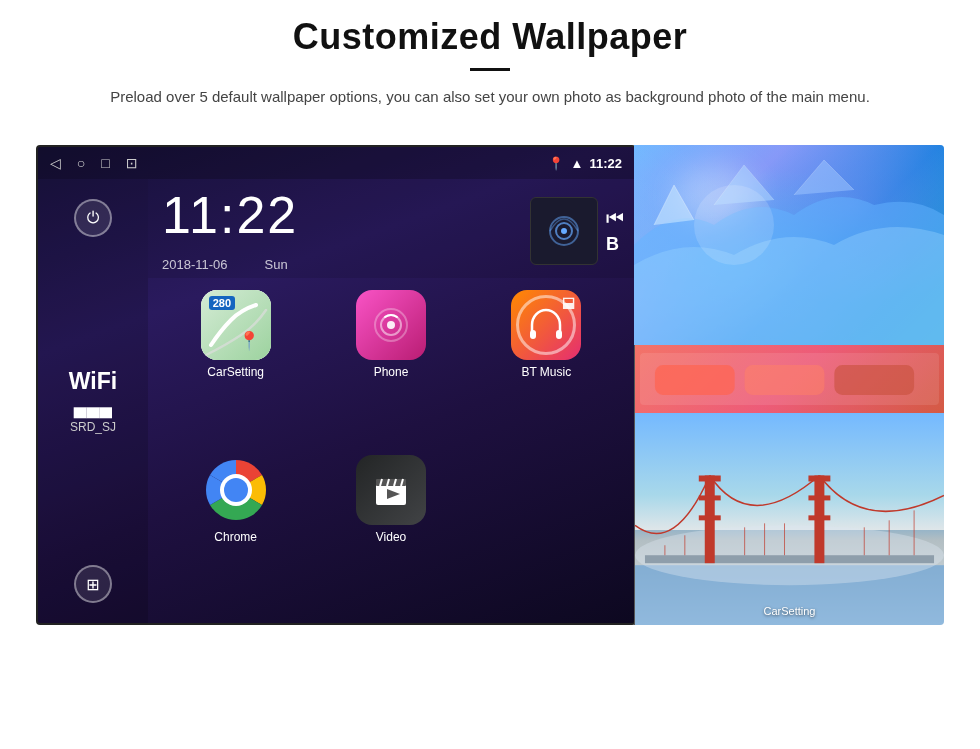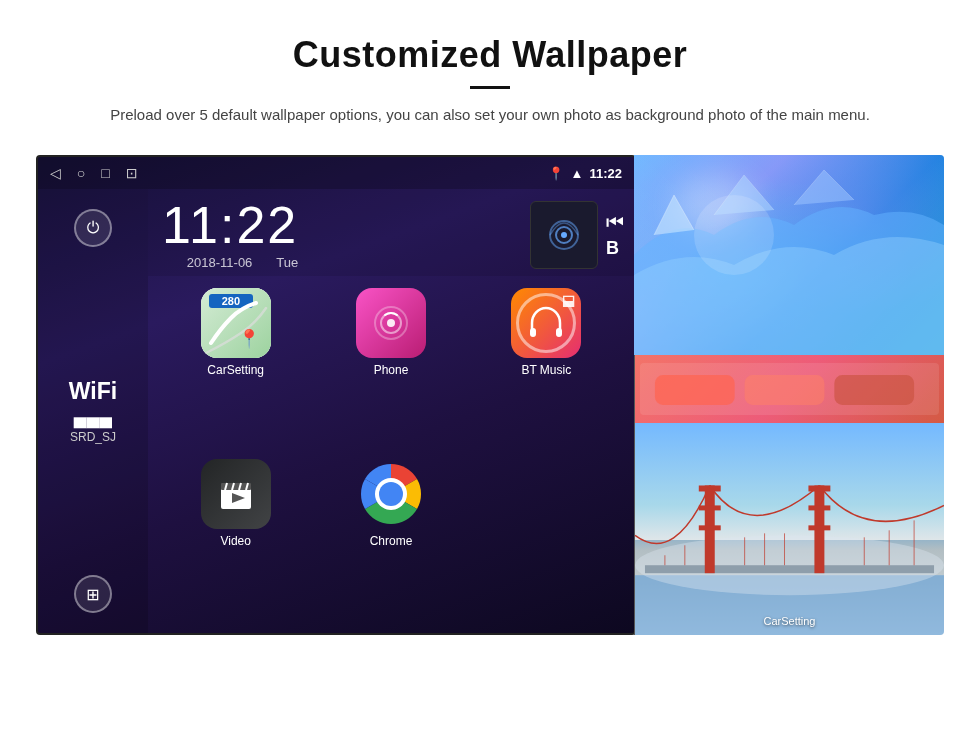--- a/index.html
+++ b/index.html
@@ -10,41 +10,41 @@
       font-family: Arial, sans-serif;
       overflow: hidden;
       display: flex;
       flex-direction: column;
       align-items: center;
     }
 
     
     .page-header {
       text-align: center;
-      padding: 34px 60px 10px;
+      padding: 16px 60px 10px;
       width: 100%;
     }
     .page-title {
       font-size: 36px;
       font-weight: 900;
       color: #111;
       letter-spacing: 0.5px;
     }
     .title-divider {
       width: 40px;
       height: 3px;
       background: #111;
       margin: 10px auto 14px;
     }
     .page-subtitle {
       font-size: 15px;
       color: #444;
       line-height: 1.6;
       max-width: 760px;
-      margin: 0 auto;
+      margin: 8px auto;
     }
 
     
     .content-area {
       display: flex;
       flex-direction: row;
       align-items: flex-start;
       justify-content: center;
       gap: 0px;
       width: 100%;
@@ -178,24 +178,23 @@
     .clock-time {
       font-size: 52px;
       font-weight: 200;
       color: #fff;
       line-height: 1;
       letter-spacing: 2px;
     }
     .clock-date {
       color: rgba(255,255,255,0.75);
       font-size: 13px;
-      margin-top: 4px;
-      display: flex;
-      gap: 24px;
-      justify-content: flex-end;
+      margin-top: 16px;
+      display: flex;
+      gap: 37px;
     }
 
     .media-section {
       display: flex;
       align-items: center;
       gap: 8px;
     }
     .media-icon {
       width: 68px;
       height: 68px;
@@ -268,21 +267,21 @@
       opacity: 0.7;
     }
     .nav-badge {
       position: absolute;
       top: 6px;
       left: 8px;
       background: #1565c0;
       color: #fff;
       font-size: 11px;
       font-weight: bold;
-      padding: 1px 13px;
+      padding: 1px 4px;
       border-radius: 3px;
     }
 
     
     .phone-app {
       background: linear-gradient(135deg, #43e97b 0%, #38f9d7 100%);
     }
 
     
     .music-app {
@@ -437,21 +436,21 @@
         <div class="apps-btn">⊞</div>
       </div>
 
       <div class="center-content">
 
         <div class="clock-area">
           <div class="clock-section">
             <div class="clock-time">11:22</div>
             <div class="clock-date">
               <span>2018-11-06</span>
-              <span>Tue</span>
+              <span>Sun</span>
             </div>
           </div>
           <div class="media-section">
             <div class="media-icon">
 
               <svg width="40" height="40" viewBox="0 0 40 40">
                 <circle cx="20" cy="20" r="14" fill="none" stroke="#6af" stroke-width="2" opacity="0.5"></circle>
                 <circle cx="20" cy="20" r="8" fill="none" stroke="#6af" stroke-width="2" opacity="0.7"></circle>
                 <circle cx="20" cy="20" r="3" fill="#6af"></circle>
                 <path d="M6 20 Q13 8 20 8 Q27 8 34 20" fill="none" stroke="#6af" stroke-width="1.5" opacity="0.4"></path>
@@ -504,58 +503,58 @@
                 <rect x="6" y="27" width="6" height="9" rx="3" fill="white"></rect>
                 <rect x="32" y="27" width="6" height="9" rx="3" fill="white"></rect>
               </svg>
 
               <div style="position:absolute;top:4px;right:6px;color:rgba(255,255,255,0.9);font-size:14px;font-weight:bold;">⬓</div>
             </div>
             <span class="app-label">BT Music</span>
           </div>
 
           <div class="app-item">
+            <div class="app-icon" style="border-radius:50%; overflow:hidden; width:70px; height:70px; position:relative;">
+
+              <svg width="70" height="70" viewBox="0 0 70 70">
+
+                <path d="M35 35 L35 5 A30 30 0 0 1 61 20 Z" fill="#ea4335"></path>
+
+                <path d="M35 35 L9 20 A30 30 0 0 1 35 5 Z" fill="#4285f4"></path>
+
+                <path d="M35 35 L61 20 A30 30 0 0 1 61 50 Z" fill="#fbbc04"></path>
+
+                <path d="M35 35 L61 50 A30 30 0 0 1 9 50 Z" fill="#34a853"></path>
+
+                <path d="M35 35 L9 50 A30 30 0 0 1 9 20 Z" fill="#4285f4"></path>
+
+                <circle cx="35" cy="35" r="16" fill="white"></circle>
+
+                <circle cx="35" cy="35" r="12" fill="#4285f4"></circle>
+              </svg>
+            </div>
+            <span class="app-label">Chrome</span>
+          </div>
+
+          <div class="app-item">
             <div class="app-icon video-app">
 
               <svg width="42" height="42" viewBox="0 0 42 42">
                 <rect x="6" y="14" width="30" height="22" rx="2" fill="white"></rect>
                 <rect x="6" y="10" width="30" height="7" rx="1" fill="#555"></rect>
 
                 <line x1="12" y1="10" x2="10" y2="17" stroke="white" stroke-width="2"></line>
                 <line x1="19" y1="10" x2="17" y2="17" stroke="white" stroke-width="2"></line>
                 <line x1="26" y1="10" x2="24" y2="17" stroke="white" stroke-width="2"></line>
                 <line x1="33" y1="10" x2="31" y2="17" stroke="white" stroke-width="2"></line>
 
                 <polygon points="17,20 17,30 30,25" fill="#555"></polygon>
               </svg>
             </div>
             <span class="app-label">Video</span>
-          </div>
-
-          <div class="app-item">
-            <div class="app-icon" style="border-radius:50%; overflow:hidden; width:70px; height:70px; position:relative;">
-
-              <svg width="70" height="70" viewBox="0 0 70 70">
-
-                <path d="M35 35 L35 5 A30 30 0 0 1 61 20 Z" fill="#ea4335"></path>
-
-                <path d="M35 35 L9 20 A30 30 0 0 1 35 5 Z" fill="#4285f4"></path>
-
-                <path d="M35 35 L61 20 A30 30 0 0 1 61 50 Z" fill="#fbbc04"></path>
-
-                <path d="M35 35 L61 50 A30 30 0 0 1 9 50 Z" fill="#34a853"></path>
-
-                <path d="M35 35 L9 50 A30 30 0 0 1 9 20 Z" fill="#4285f4"></path>
-
-                <circle cx="35" cy="35" r="16" fill="white"></circle>
-
-                <circle cx="35" cy="35" r="12" fill="#4285f4"></circle>
-              </svg>
-            </div>
-            <span class="app-label">Chrome</span>
           </div>
 
         </div>
       </div>
 
     </div>
   </div>
 
   <div class="wallpaper-previews">
 

